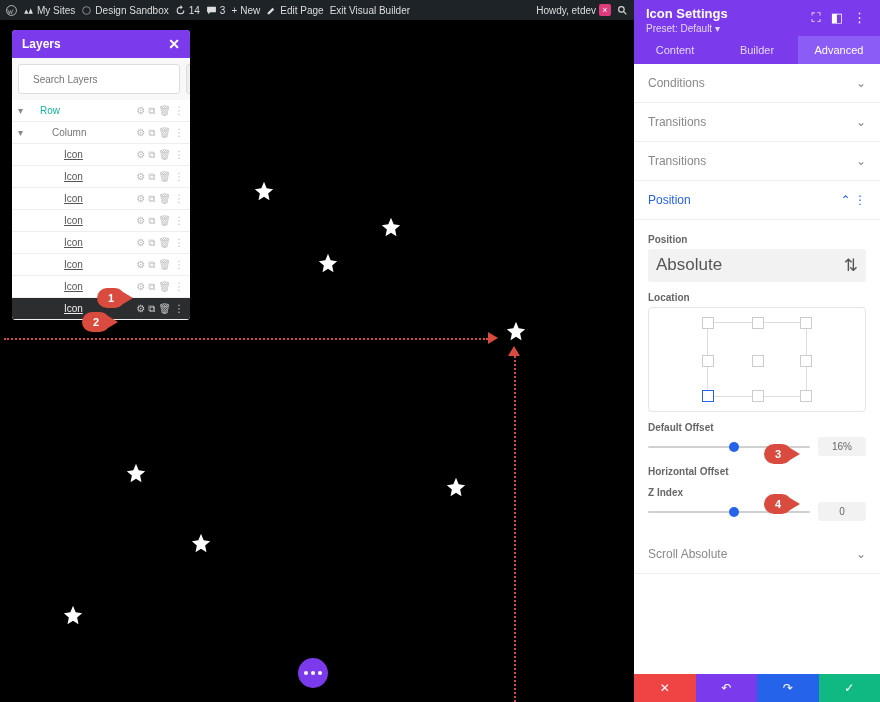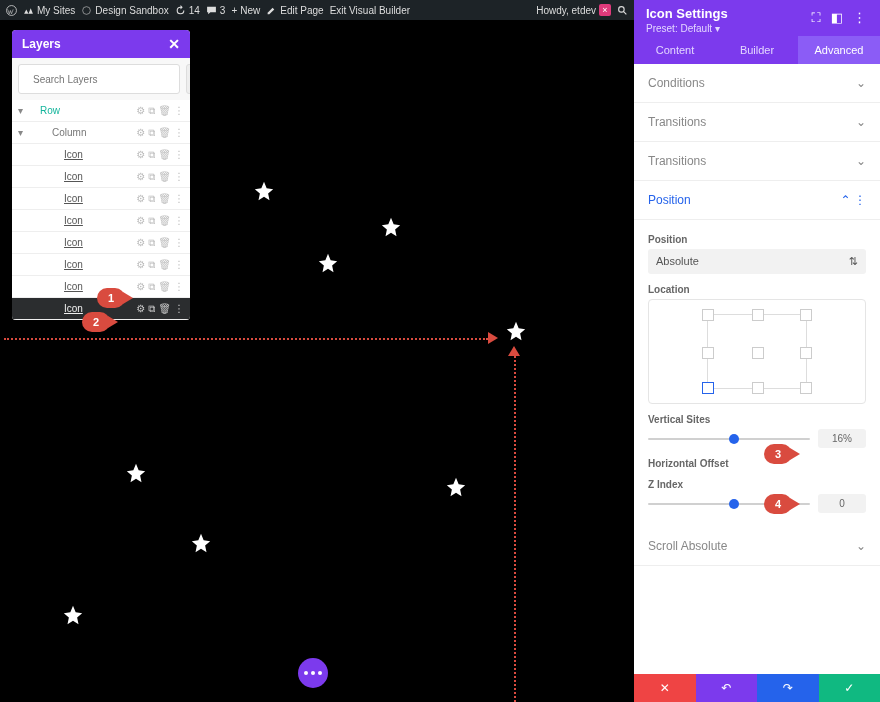--- a/index.html
+++ b/index.html
@@ -56,21 +56,21 @@
   .tabs { display:flex; background:#7c3aed; font-size:11px;}
   .tabs .tab { flex:1; text-align:center; padding:8px 12px; color:#e3d6ff; cursor:pointer;}
   .tabs .tab.active { background:#8b5cf6; color:#fff;}
   .scroll { flex:1; overflow-y:auto; }
   .acc { display:flex; align-items:center; justify-content:space-between; padding:12px 14px; border-bottom:1px solid #eee; cursor:pointer; color:#888;}
   .acc.open { color:#2563eb; font-weight:500;}
   .acc .chev { font-size:12px;}
   .acc.open .chev { color:#2563eb;}
   .section-body { padding:4px 14px 14px;}
   .field-label { font-size:10px; color:#666; font-weight:600; margin:10px 0 4px;}
-  .select { background:#f2f2f2; border-radius:3px; padding:6px 8px; font-size:11px; color:#555; display:flex; justify-content:space-between; cursor:pointer;}
+  .select { background:#f2f2f2; border-radius:3px; padding:6px 8px; font-size:17px; color:#555; display:flex; justify-content:space-between; cursor:pointer;}
   .loc-grid { border:1px solid #e5e5e5; border-radius:4px; padding:14px; display:flex; justify-content:center;}
   .loc-inner { width:100px; height:75px; border:1px solid #ddd; position:relative;}
   .loc-inner .node { position:absolute; width:12px; height:12px; border:1px solid #ccc; background:#fff;}
   .loc-inner .node.active { border-color:#2563eb;}
   .slider-row { display:flex; align-items:center; gap:8px;}
   .slider { flex:1; position:relative; height:14px;}
   .slider .track { position:absolute; top:6px; left:0; right:0; height:2px; background:#d0d0d0; border-radius:2px;}
   .slider .thumb { position:absolute; top:2px; width:10px; height:10px; border-radius:50%; background:#2563eb;}
   .val { width:48px; background:#f2f2f2; border-radius:3px; text-align:center; font-size:10px; padding:4px 0; color:#666;}
   .help { text-align:center; padding:14px 0; color:#2563eb; font-size:11px;}
@@ -349,21 +349,21 @@
           <div class="node" style="right:-6px; top:-6px;"></div>
           <div class="node" style="left:-6px; top:32px;"></div>
           <div class="node" style="left:44px; top:32px;"></div>
           <div class="node" style="right:-6px; top:32px;"></div>
           <div class="node active" style="left:-6px; bottom:-6px;"></div>
           <div class="node" style="left:44px; bottom:-6px;"></div>
           <div class="node" style="right:-6px; bottom:-6px;"></div>
         </div>
       </div>
 
-      <div class="field-label">Vertical Sites</div>
+      <div class="field-label">Default Offset</div>
       <div class="slider-row">
         <div class="slider">
             <div class="track"></div>
             <div class="thumb" id="thumb-v" style="left: 50%;"></div>
           </div>
         <div class="val">16%</div>
       </div>
 
       <div class="field-label">Horizontal Offset</div>
 

